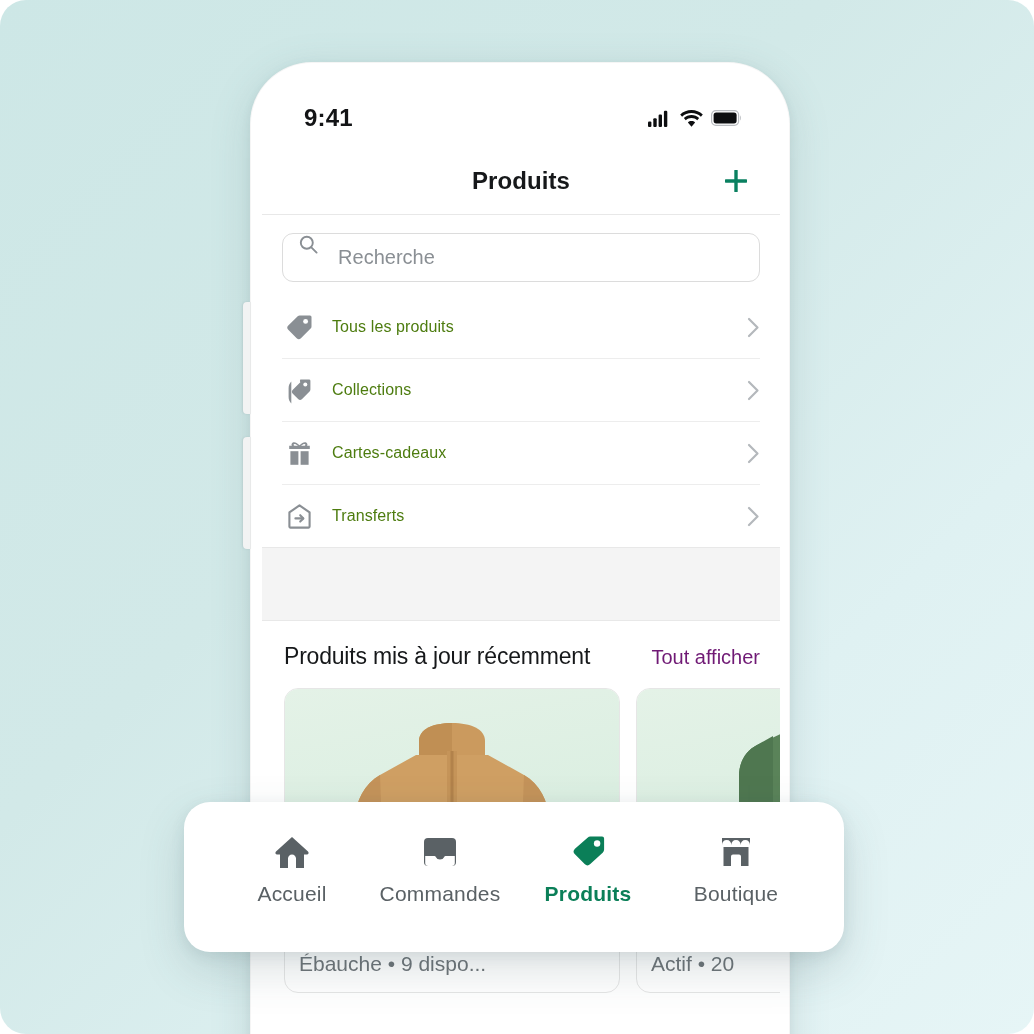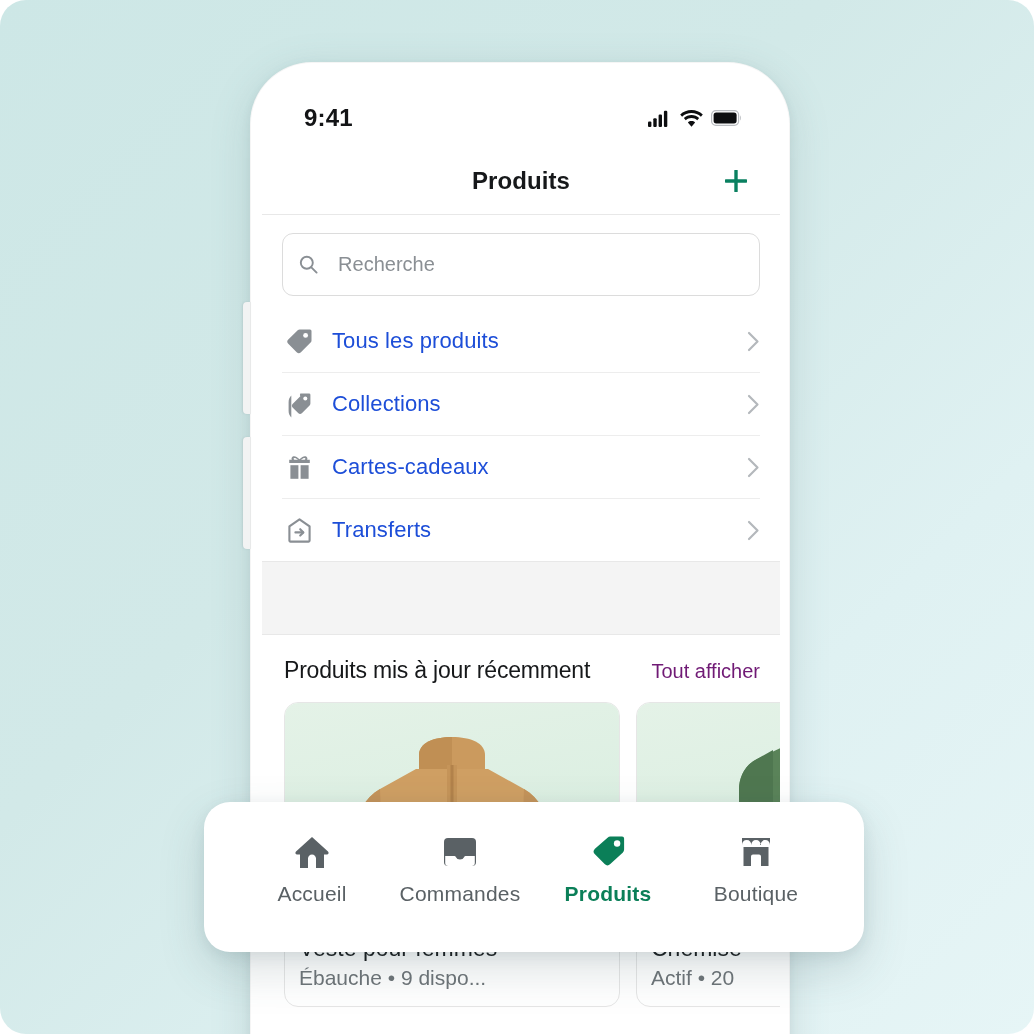--- a/index.html
+++ b/index.html
@@ -124,23 +124,22 @@
     border: 0;
     padding: 0;
   }
 
   
   #search-wrap {
     padding: 18px 20px 14px 20px;
   }
   #search-field {
     display: flex;
-    align-items: center;
     gap: 18px;
-    height: 63px;
+    height: 49px;
     border: 1px solid #dcdcdc;
     border-radius: 11px;
     padding: 0 16px;
     box-sizing: border-box;
     background: #fff;
     cursor: text;
   }
   #search-input {
     border: 0;
     outline: 0;
@@ -165,22 +164,22 @@
   .menu-icon {
     width: 34px;
     display: flex;
     align-items: center;
     justify-content: center;
     margin-right: 16px;
     flex: 0 0 auto;
   }
   .menu-label {
     flex: 1 1 auto;
-    font-size: 22px;
-    color: #1d4ed8;
+    font-size: 16px;
+    color: #4d7c0f;
     letter-spacing: .1px;
   }
   .chev { flex: 0 0 auto; display: flex; align-items: center; }
 
   
   #section-gap {
     height: 72px;
     background: #f4f4f4;
     border-top: 1px solid #e8e8e8;
     border-bottom: 1px solid #e8e8e8;
@@ -237,21 +236,21 @@
     font-size: 21px;
     color: #6e7478;
     margin-top: 4px;
     white-space: nowrap;
     overflow: hidden;
   }
 
   
   #tab-bar {
     position: absolute;
-    left: 204px;
+    left: 184px;
     top: 802px;
     width: 660px;
     height: 150px;
     background: #ffffff;
     border-radius: 26px;
     box-shadow: 0 18px 46px rgba(60,90,95,.18), 0 4px 14px rgba(60,90,95,.10);
     display: flex;
     align-items: flex-start;
     justify-content: space-around;
     padding: 32px 34px 0 34px;

